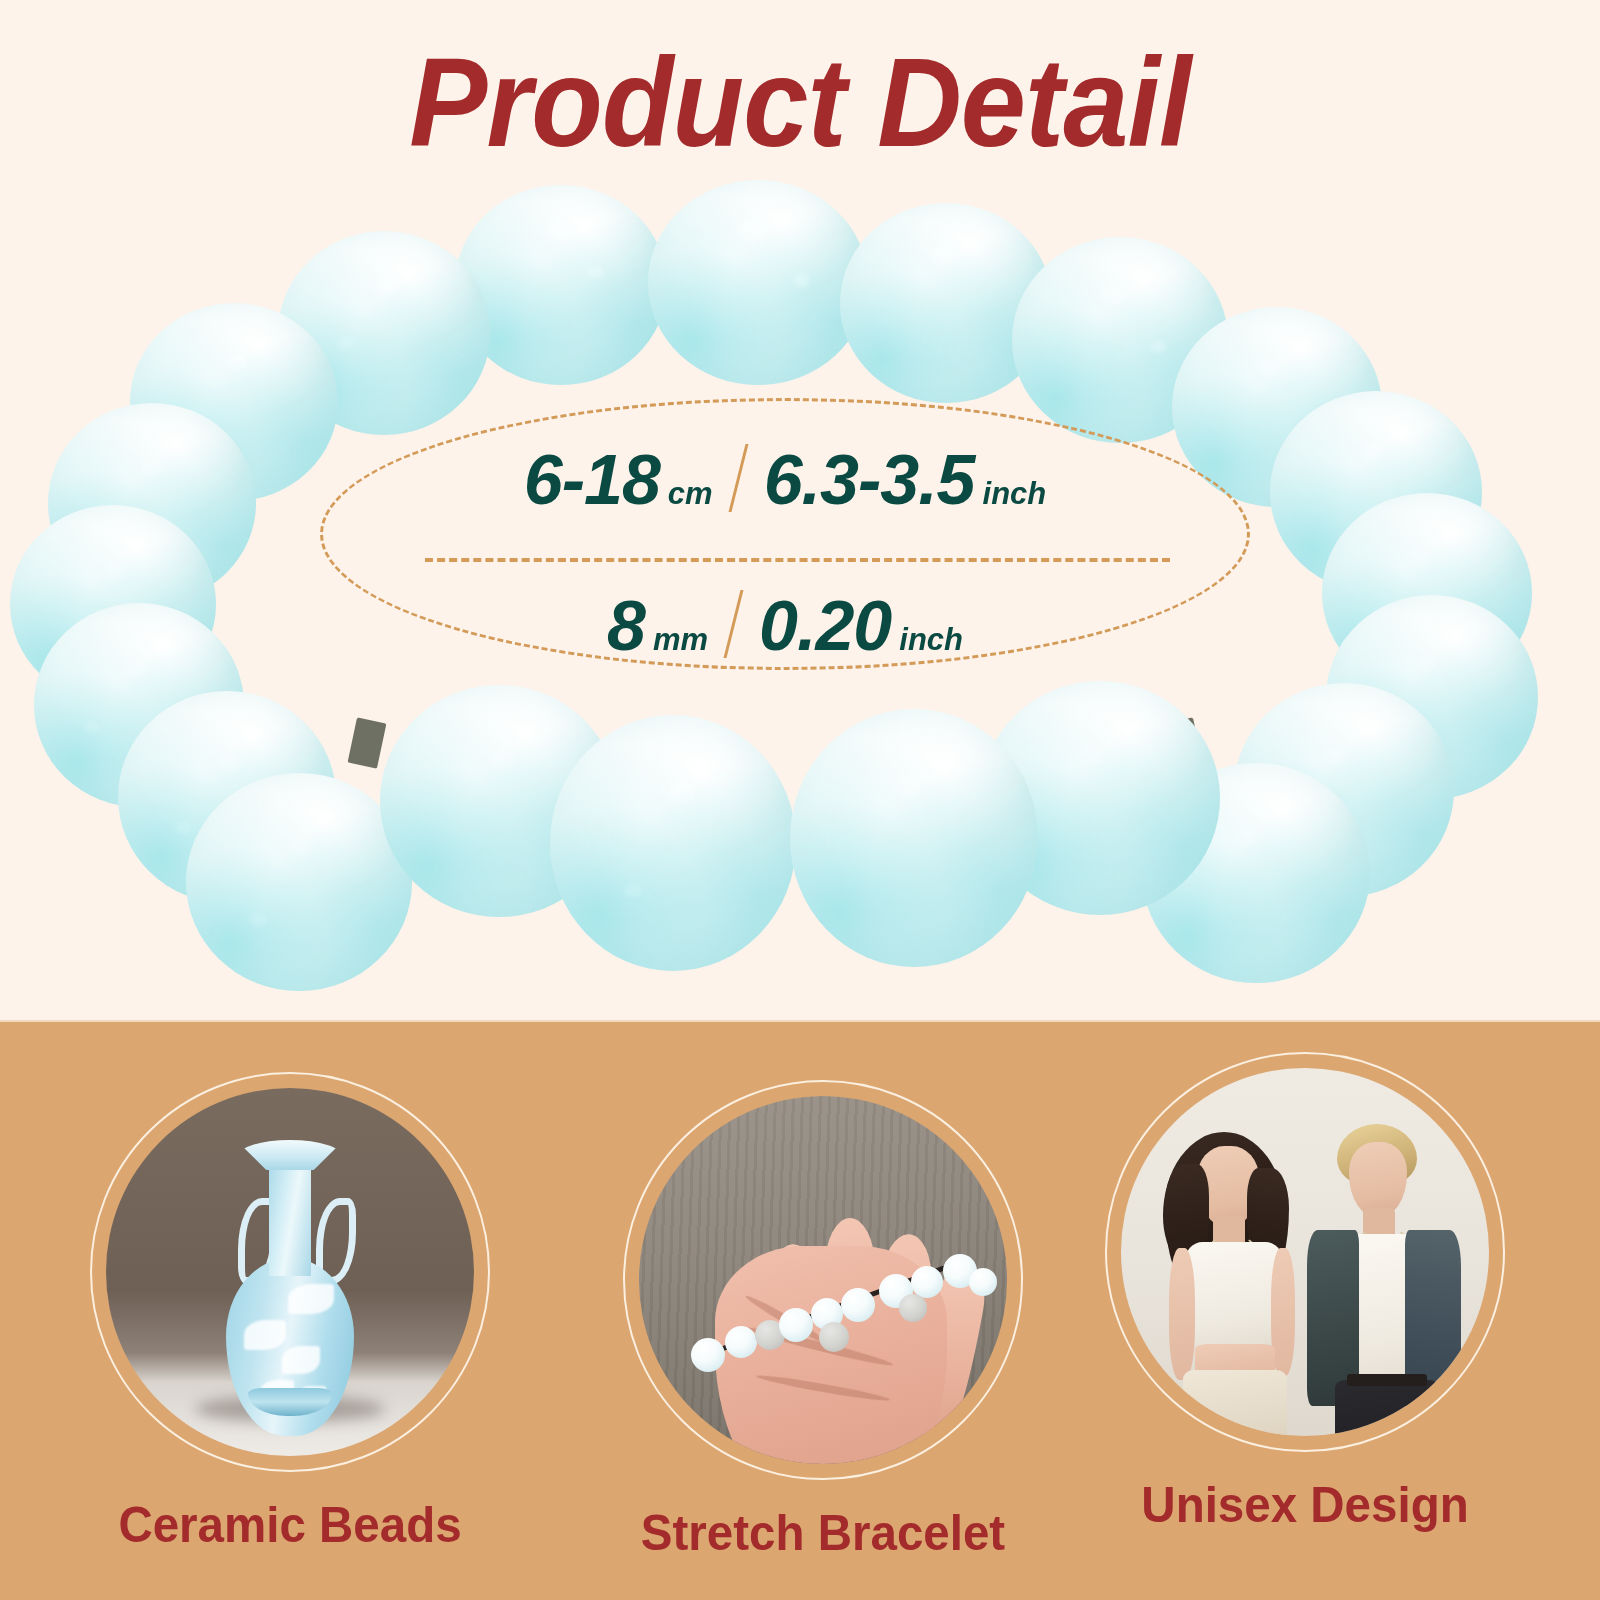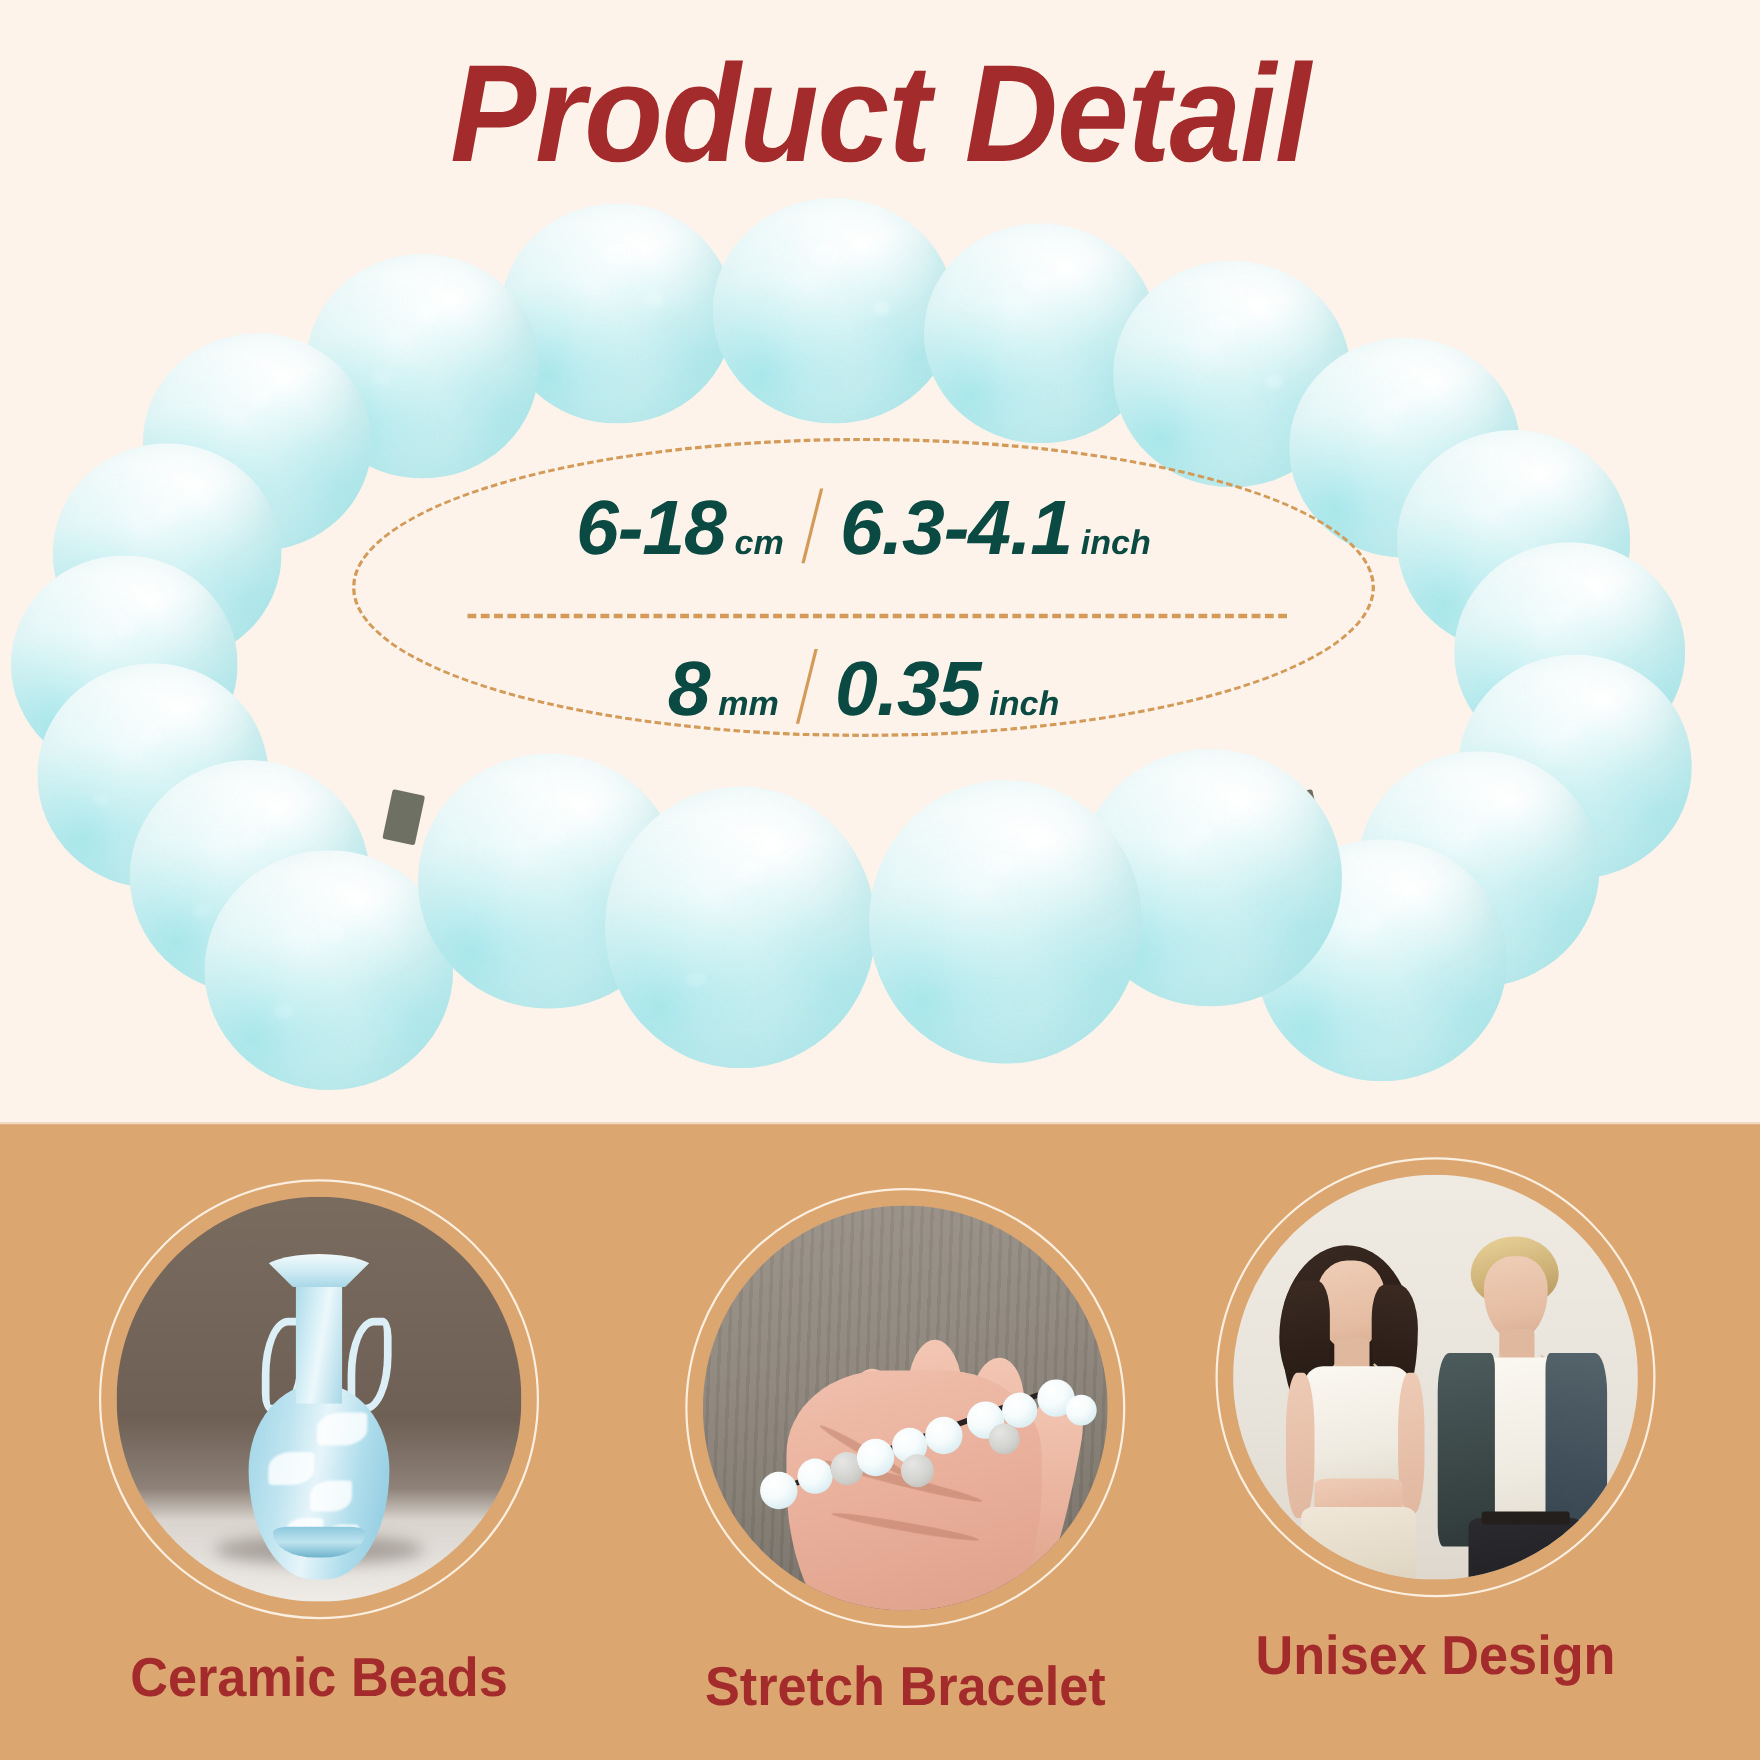--- a/index.html
+++ b/index.html
@@ -441,31 +441,31 @@
     </div>
 
     <div id="size-callout"></div>
 
     <div id="measure-block">
 
       <div class="measure-row" id="measure-row-length">
         <span class="m-value">6-18</span>
         <span class="m-unit">cm</span>
         <span class="m-slash"></span>
-        <span class="m-value">6.3-4.1</span>
+        <span class="m-value">6.3-3.5</span>
         <span class="m-unit">inch</span>
       </div>
 
       <div id="measure-divider"></div>
 
       <div class="measure-row" id="measure-row-bead">
         <span class="m-value">8</span>
         <span class="m-unit">mm</span>
         <span class="m-slash"></span>
-        <span class="m-value">0.35</span>
+        <span class="m-value">0.20</span>
         <span class="m-unit">inch</span>
       </div>
 
     </div>
   </div>
 
   <div id="section-divider"></div>
 
   <div id="bottom-section">
 

